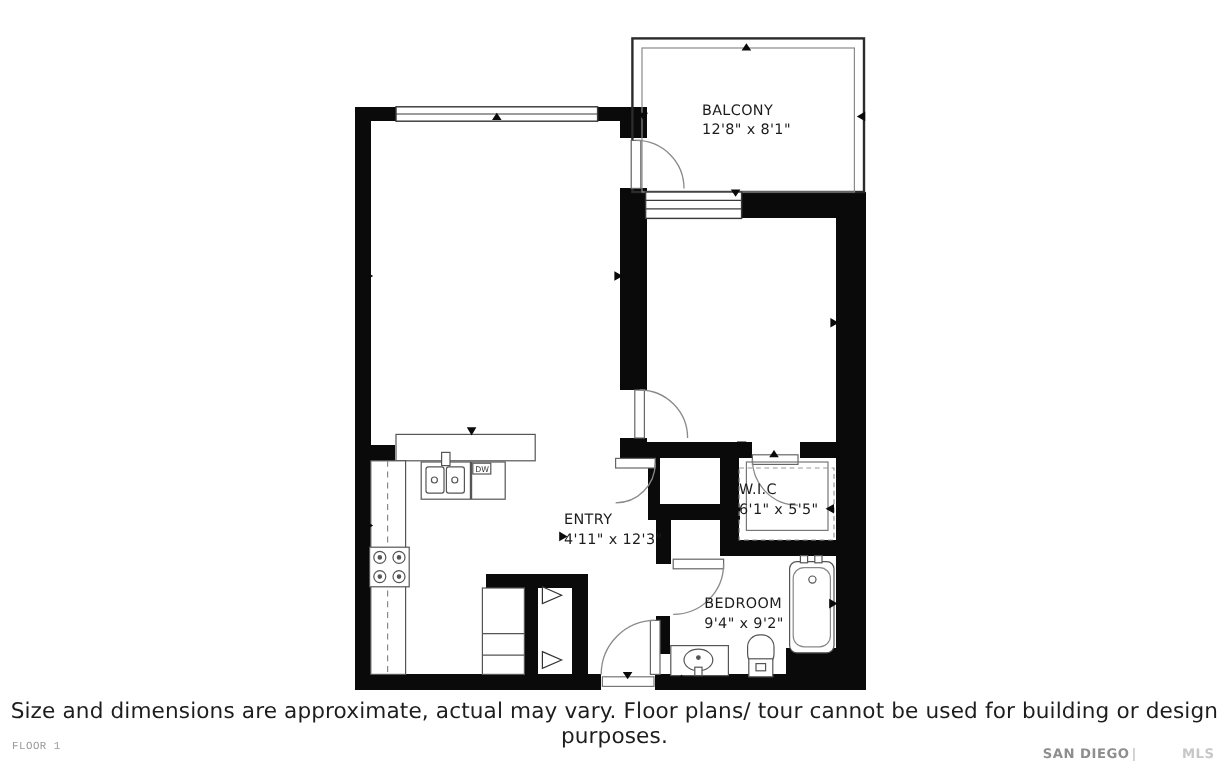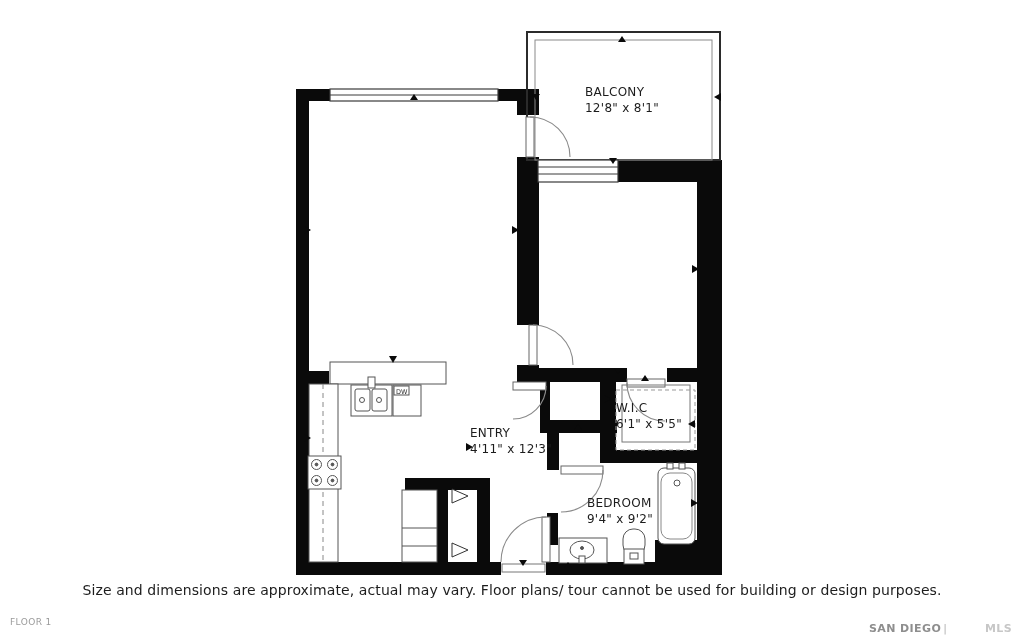--- a/index.html
+++ b/index.html
@@ -3,22 +3,22 @@
 <meta charset="utf-8">
 <style>
   html,body{margin:0;padding:0;background:#ffffff;}
   .stage{position:relative;width:1024px;height:640px;background:#ffffff;overflow:hidden;
          font-family:"DejaVu Sans","Liberation Sans",sans-serif;}
   .plan-svg{position:absolute;left:0;top:0;}
   .room-label{position:absolute;transform:translate(-50%,-50%);text-align:left;
               color:#1c1c1c;font-size:12px;letter-spacing:.3px;line-height:16px;white-space:nowrap;}
   .room-label .rn,.room-label .rd{display:block;}
   .disclaimer{position:absolute;left:0;right:0;top:582px;text-align:center;color:#1d1d1d;
-              font-size:14px;letter-spacing:.1px;}
-  .floor-label{position:absolute;left:10px;top:617px;font-size:9px;color:#9b9b9b;letter-spacing:.4px;}
+              font-size:18px;letter-spacing:.1px;}
+  .floor-label{position:absolute;left:10px;top:617px;font-size:9px;color:#9b9b9b;letter-spacing:.4px;font-family:Liberation Mono, monospace;}
   .watermark{position:absolute;right:12px;top:622px;font-size:11px;display:flex;gap:2px;}
   .watermark .wm1{color:#8e8e8e;font-weight:600;letter-spacing:.4px;}
   .watermark .wmsep{color:#b5b5b5;font-weight:400;}
   .watermark .wm2{color:#c7c7c7;font-weight:700;letter-spacing:.4px;margin-left:36px;}
 </style>
 </head>
 <body>
 
 <div class="stage">
 

